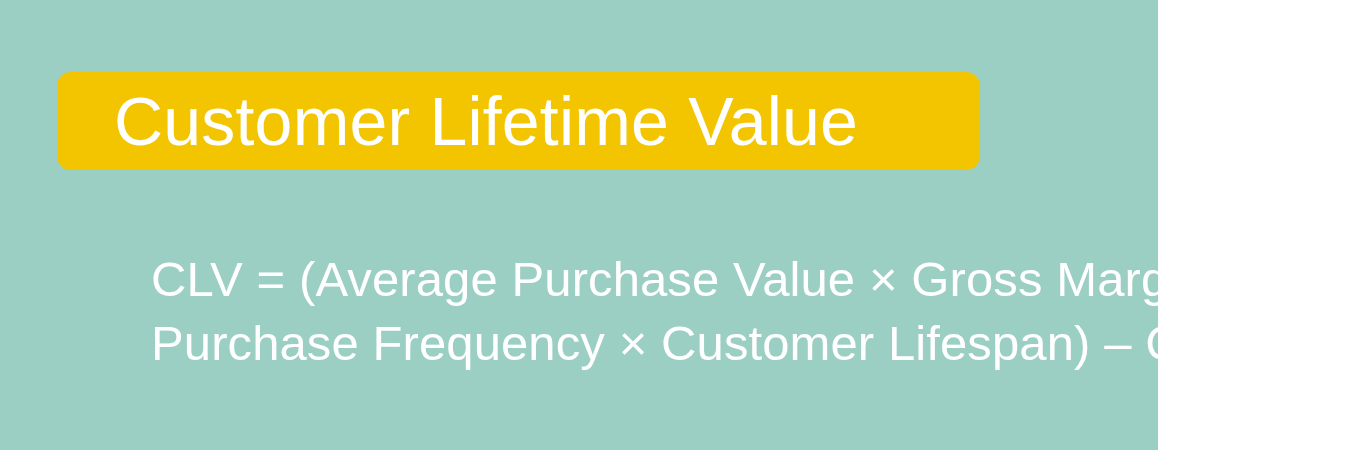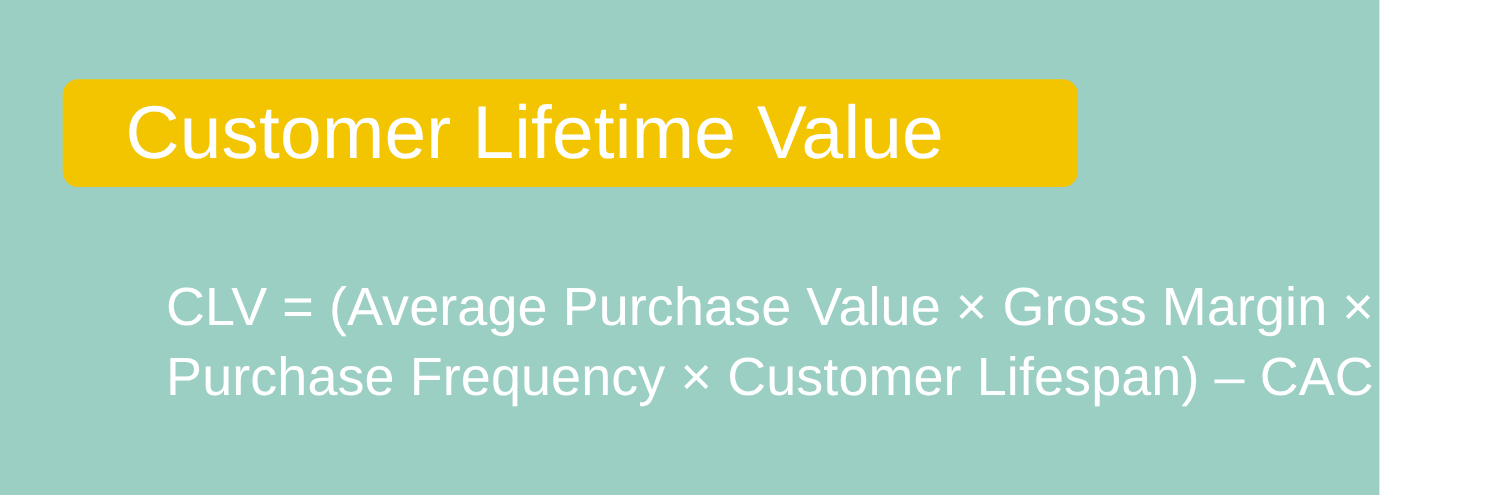--- a/index.html
+++ b/index.html
@@ -7,21 +7,21 @@
     padding: 0;
   }
   body {
     width: 1350px;
     height: 450px;
     overflow: hidden;
     font-family: "Liberation Sans", sans-serif;
   }
   #slide {
     position: relative;
-    width: 1254px;
+    width: 1158px;
     height: 450px;
     background: #9ccfc4;
     box-sizing: border-box;
   }
   
   #title-badge {
     position: absolute;
     left: 57px;
     top: 72px;
     width: 923px;

